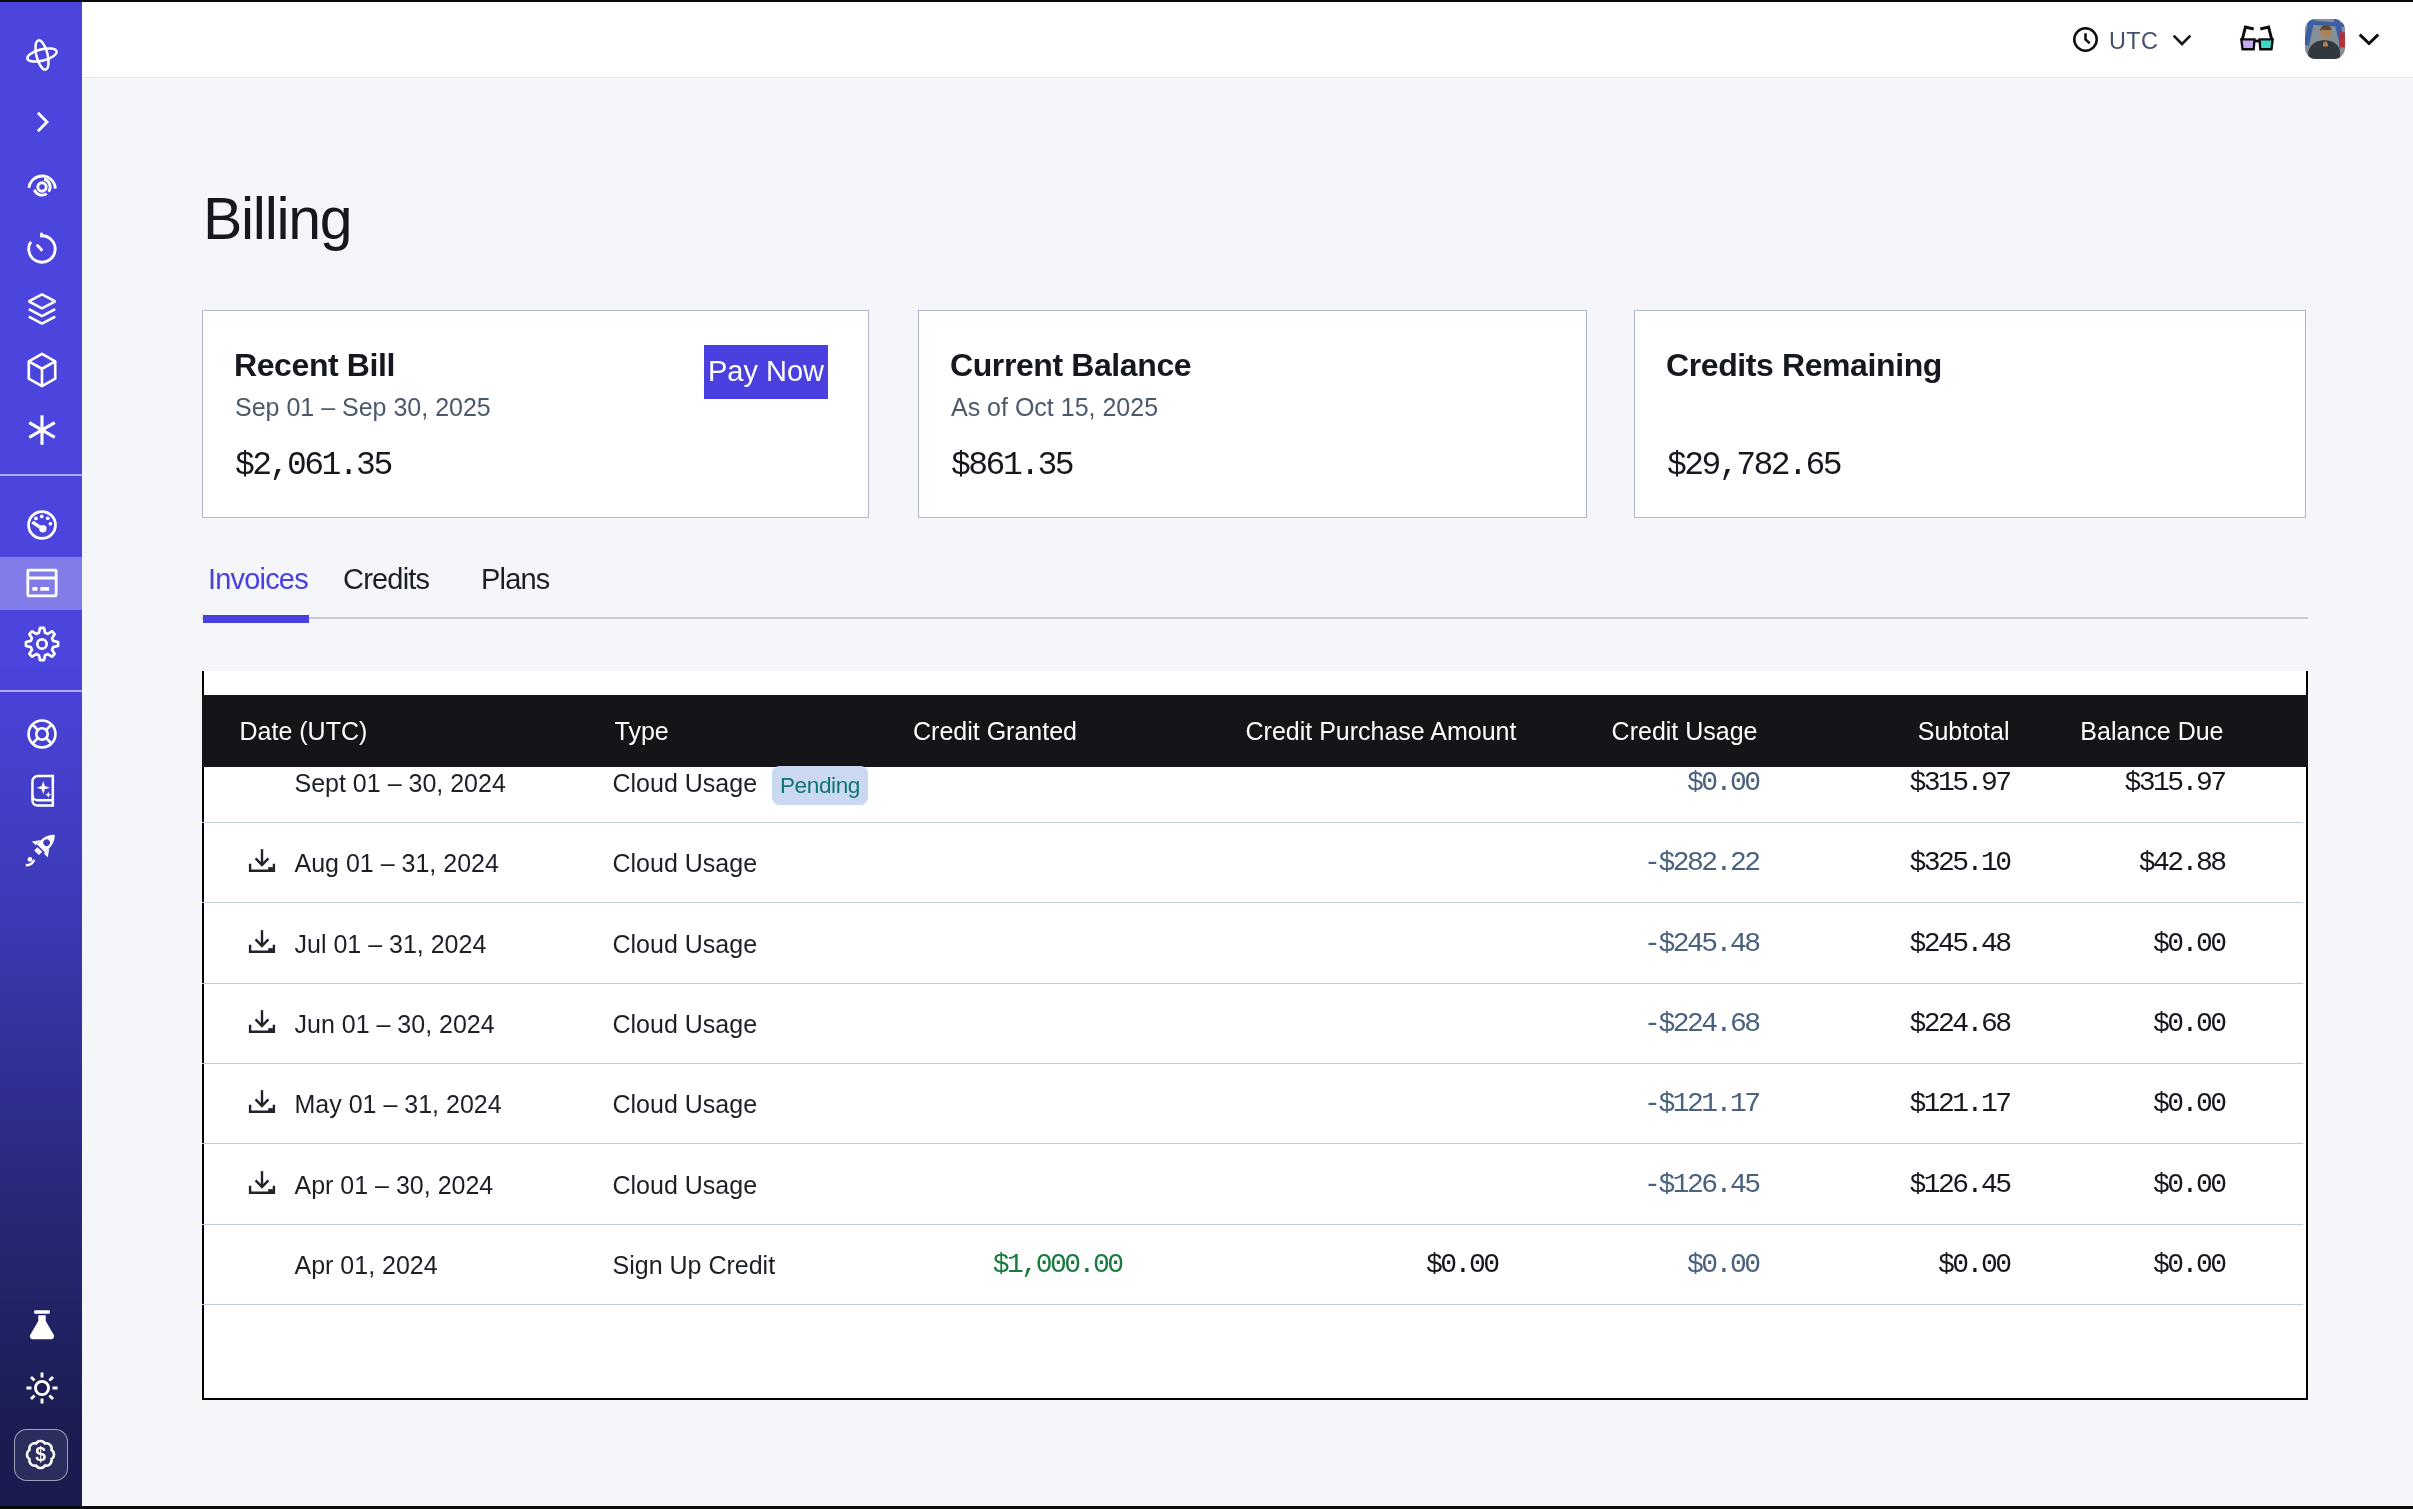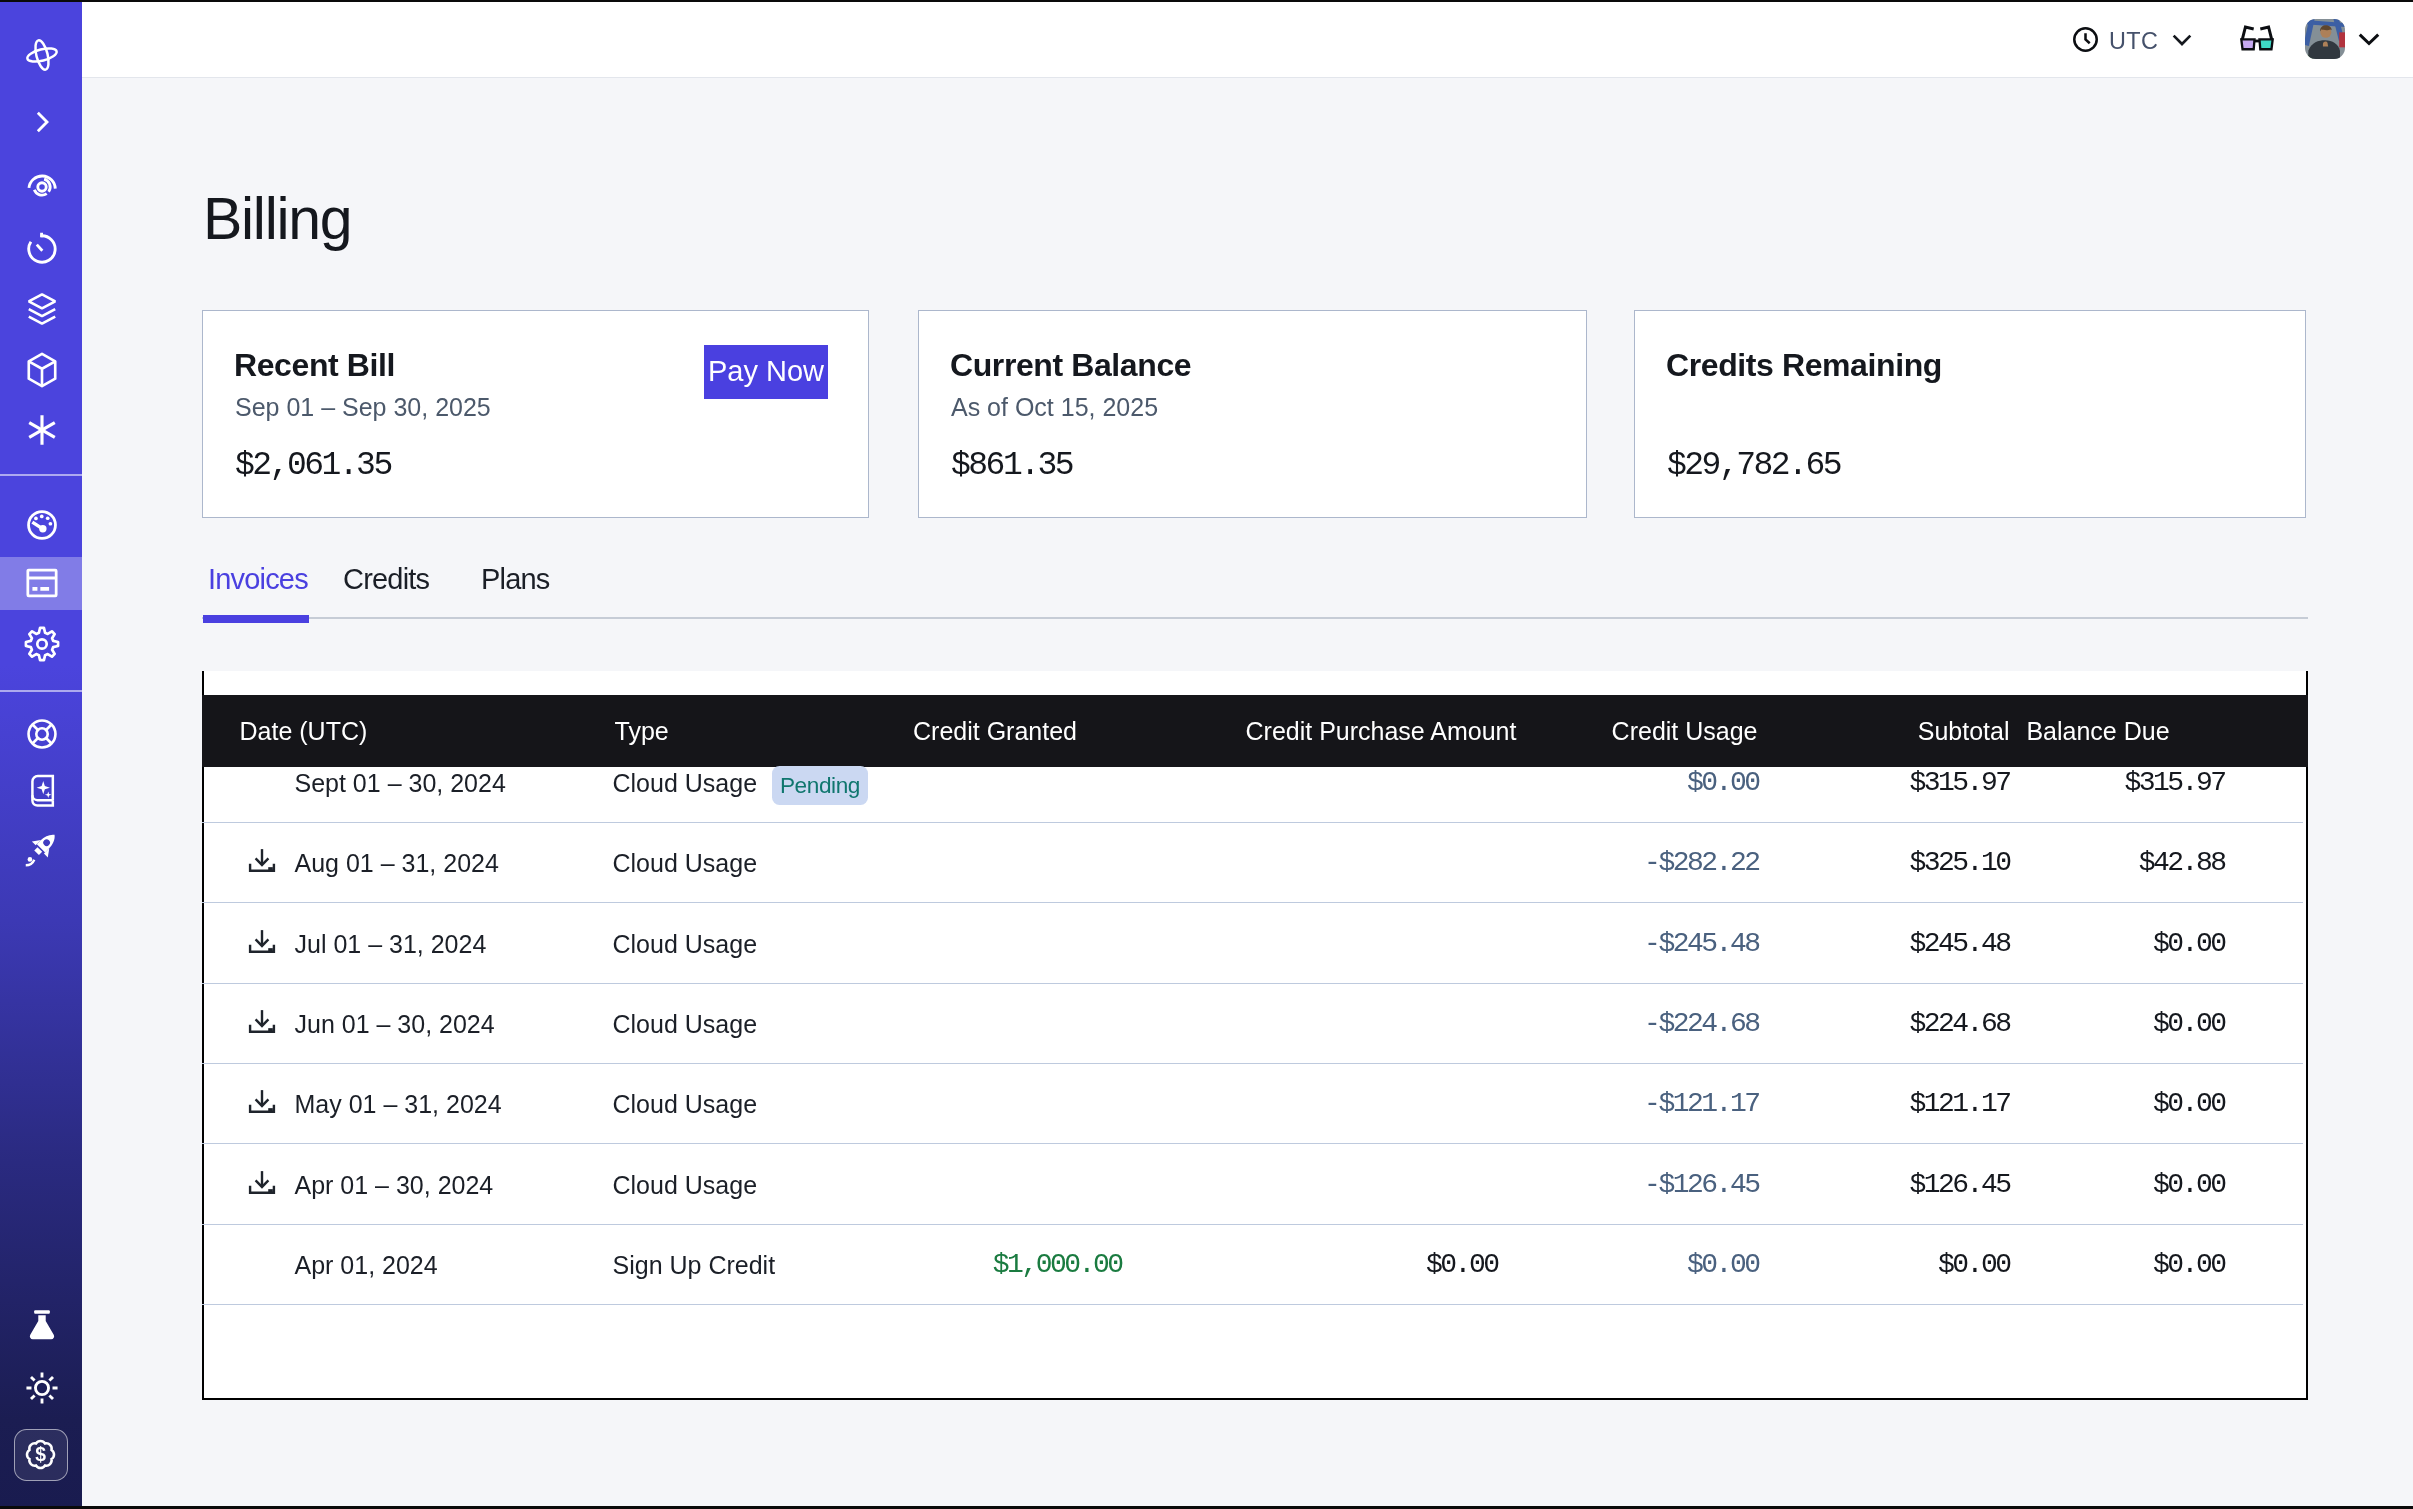--- a/index.html
+++ b/index.html
@@ -239,21 +239,21 @@
 <div id="tabsel" class="abs"></div>
 
 <div id="table">
   <div id="thead">
     <div class="th" style="left:38px;">Date (UTC)</div>
     <div class="th" style="left:413px;">Type</div>
     <div class="th" style="left:668px;width:251px;text-align:center;">Credit Granted</div>
     <div class="th" style="left:1044px;width:251px;text-align:right;">Credit Purchase Amount</div>
     <div class="th" style="left:1305px;width:251px;text-align:right;">Credit Usage</div>
     <div class="th" style="left:1557px;width:251px;text-align:right;">Subtotal</div>
-    <div class="th" style="left:1771px;width:251px;text-align:center;">Balance Due</div>
+    <div class="th" style="left:1771px;width:251px;text-align:right;">Balance Due</div>
   </div>
   <div class="row" style="top:72px;">
     <div class="cell" style="left:93px;">Sept 01 – 30, 2024</div>
     <div class="cell" style="left:411px;">Cloud Usage</div>
     <div class="pill">Pending</div>
     <div class="num mono mblue" style="left:1306px;width:251px;">$0.00</div>
     <div class="num mono mdark" style="left:1557px;width:251px;">$315.97</div>
     <div class="num mono mdark" style="left:1772px;width:251px;">$315.97</div>
   </div>
   <div class="row" style="top:152px;">

